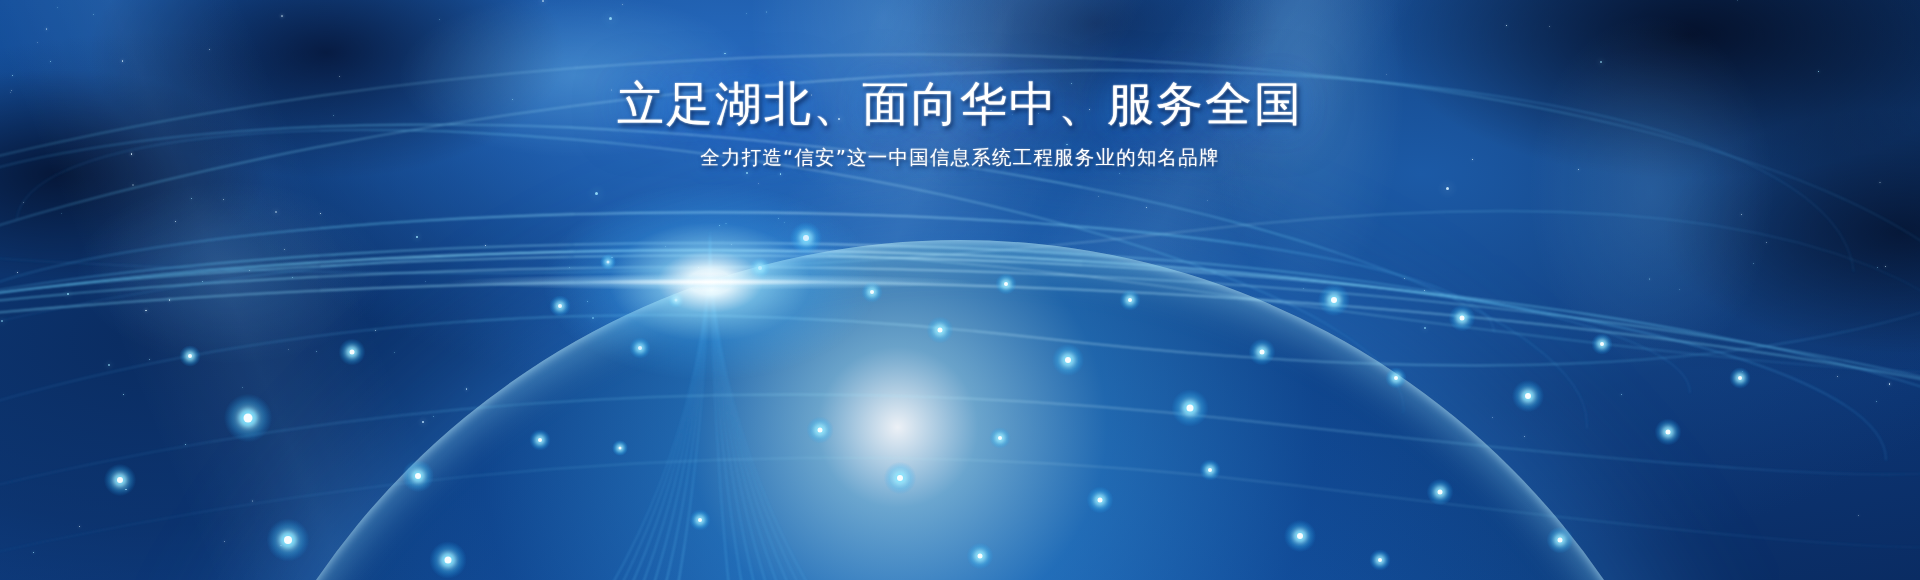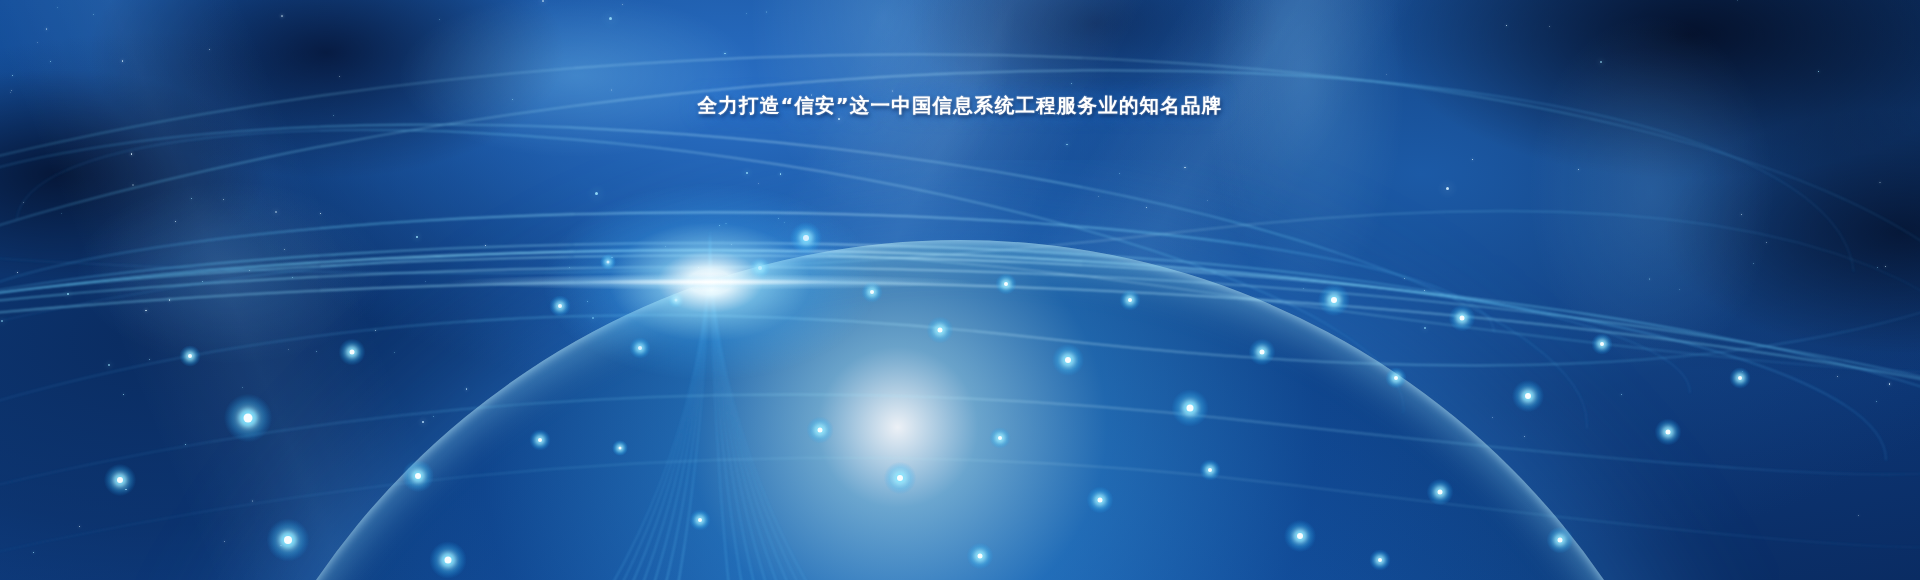--- a/index.html
+++ b/index.html
@@ -121,21 +121,21 @@
     text-shadow:
       0 0 2px rgba(255,255,255,0.9),
       2px 3px 5px rgba(5,26,70,0.85),
       0 0 26px rgba(40,120,215,0.9),
       0 0 50px rgba(20,80,175,0.7);
   }
   .subline{
     margin:16px 0 4px 0;
     font-size:19.5px;
     line-height:1.2;
-    font-weight:700;
+    font-weight:400;
     letter-spacing:1.2px;
     color:#ffffff;
     text-shadow:
       0 0 2px rgba(255,255,255,0.55),
       1px 2px 4px rgba(5,26,70,0.85),
       0 0 18px rgba(40,120,215,0.75);
   }
 </style>
 </head>
 <body>
@@ -496,16 +496,17 @@
         <circle cx="120" cy="480" r="3" fill="#ffffff" opacity="0.95"></circle>
         <circle cx="190" cy="356" r="10.8" fill="url(#nodeGrad)" opacity="0.55"></circle>
         <circle cx="190" cy="356" r="4" fill="#7fe3ff" opacity="0.9" filter="url(#soft)"></circle>
         <circle cx="190" cy="356" r="2" fill="#ffffff" opacity="0.95"></circle>
       </g>
   </svg>
 
   <div class="core-flare"></div>
 
   <div class="copy">
+    <h1 class="headline">立足湖北、面向华中、服务全国</h1>
     <p class="subline">全力打造“信安”这一中国信息系统工程服务业的知名品牌</p>
   </div>
 
 </div>
 
 </body></html>

